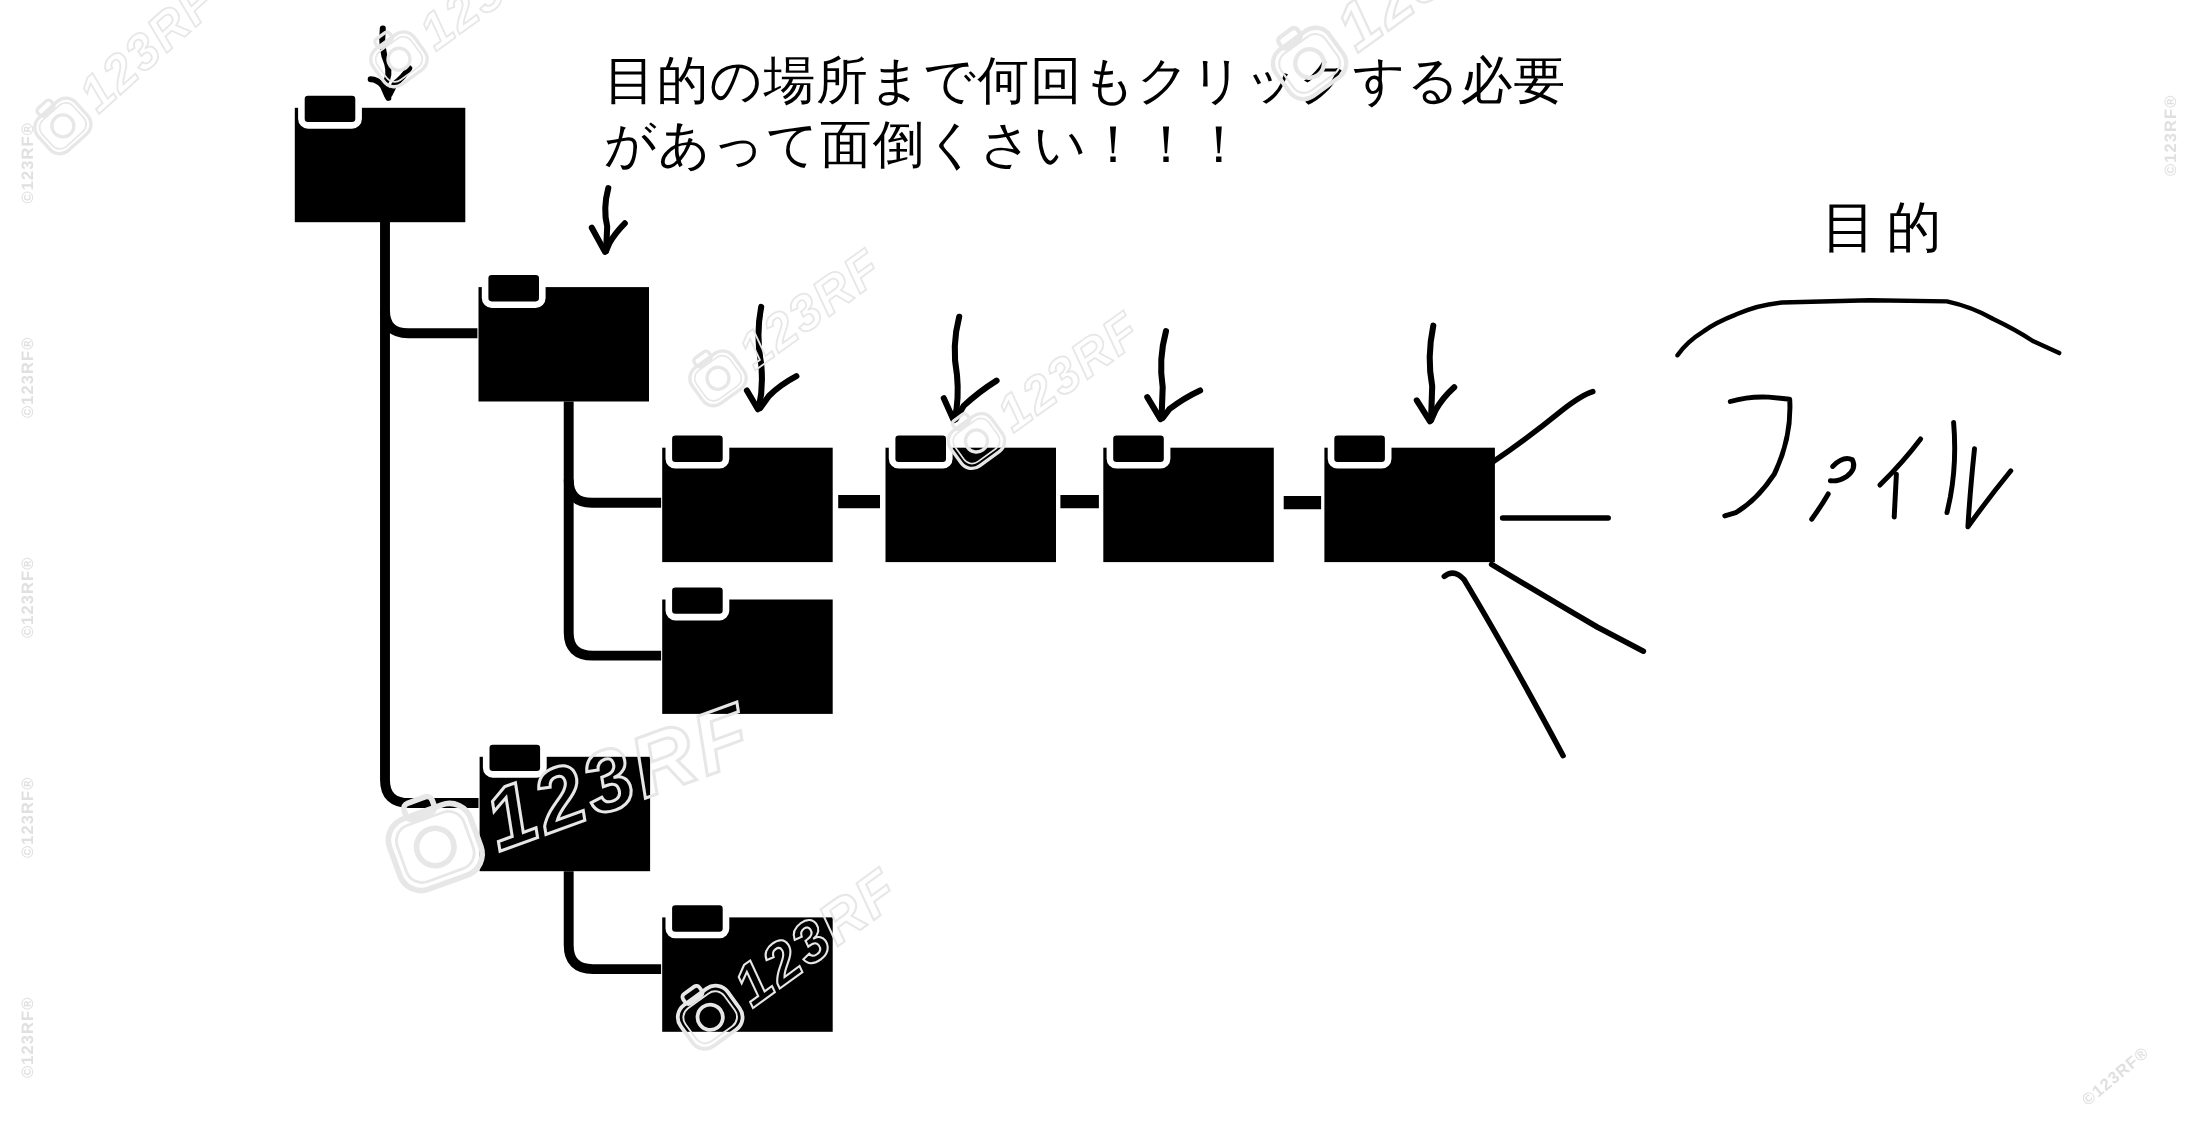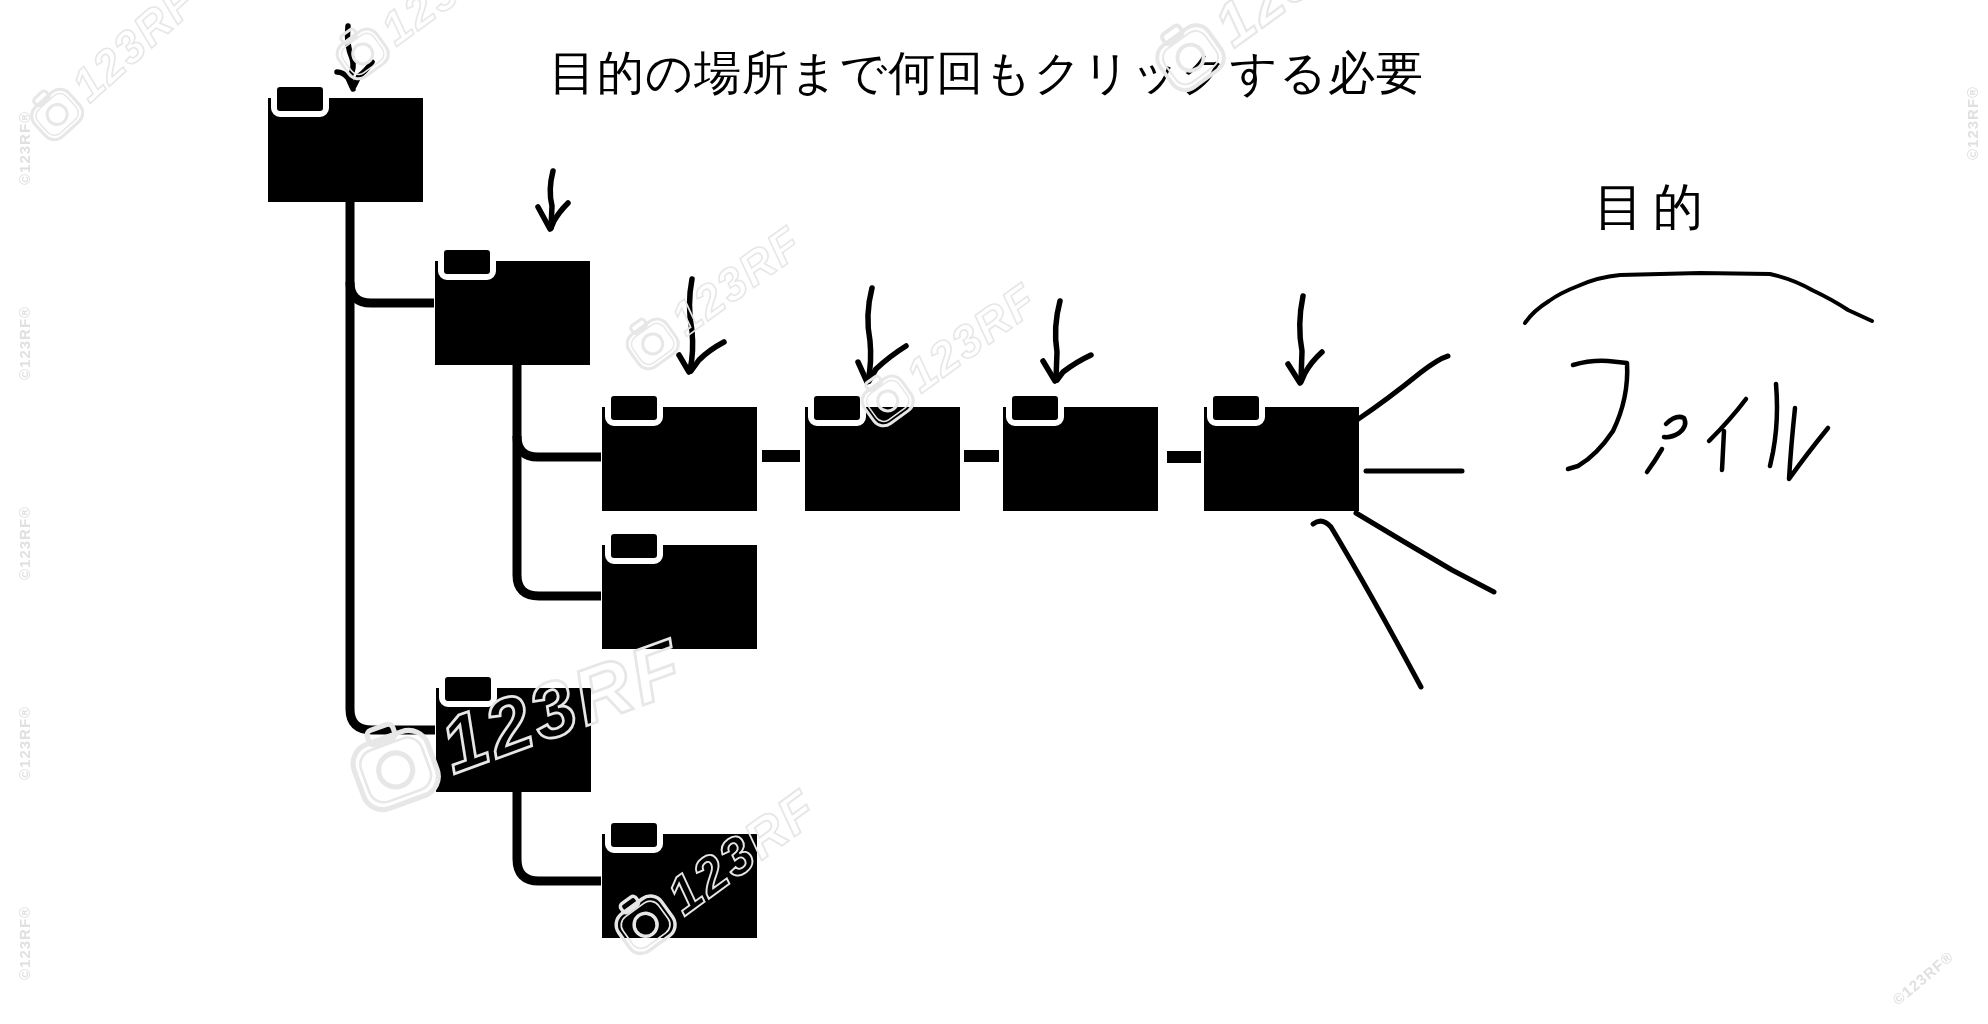--- a/index.html
+++ b/index.html
@@ -2,21 +2,21 @@
 <html><head>
 <meta charset="utf-8">
 <style>
   html,body{margin:0;padding:0;background:#fff;}
   .stage{position:relative;width:1988px;height:1024px;background:#fff;overflow:hidden;
          font-family:"Liberation Sans",sans-serif;}
   .art,.wm-layer{position:absolute;left:0;top:0;width:1988px;height:1024px;}
   .wm-layer{pointer-events:none;color:#e7e7e7;}
   .note{position:absolute;left:549px;top:44px;color:#000;font-size:47px;line-height:58px;
         letter-spacing:1px;font-weight:500;white-space:nowrap;}
-  .goal{position:absolute;left:1594px;top:174px;color:#000;font-size:50px;letter-spacing:9px;
+  .goal{position:absolute;left:1656px;top:174px;color:#000;font-size:50px;letter-spacing:9px;
         font-weight:500;white-space:nowrap;}
   .ink{stroke:#000;fill:none;}
   .hand{stroke:#000;fill:none;stroke-linecap:round;stroke-linejoin:round;}
   .wm-txt{font-size:46px;font-style:italic;font-weight:bold;fill:none;stroke:currentColor;stroke-width:1.6px;letter-spacing:2px;}
   .wm-c{font-size:15px;fill:#e0e0e0;letter-spacing:1px;font-weight:bold;}
 </style>
 </head>
 <body>
 
 <div class="stage">
@@ -100,20 +100,21 @@
       <path class="hand" d="M1662 449 Q1655 461 1647 472"></path>
       <path class="hand" d="M1746 399 Q1731 419 1709 441"></path>
       <path class="hand" d="M1724 431 L1722 470"></path>
       <path class="hand" d="M1776 384 Q1779 420 1773 452 L1770 466"></path>
       <path class="hand" d="M1795 408 Q1791 446 1789 479 Q1806 455 1828 428"></path>
     </g>
   </svg>
 
   <div class="note">
     <div>目的の場所まで何回もクリックする必要</div>
+    <div>があって面倒くさい！！！</div>
   </div>
 
   <div class="goal">目的</div>
 
   <svg class="wm-layer" viewBox="0 0 1988 1024">
     <defs>
       <g id="wm-cam">
         <rect x="0" y="4" width="46" height="40" rx="12" fill="none" stroke="currentColor" stroke-width="3"></rect>
         <rect x="4" y="8" width="38" height="32" rx="9" fill="none" stroke="currentColor" stroke-width="1.5"></rect>
         <circle cx="23" cy="24" r="10" fill="none" stroke="currentColor" stroke-width="3"></circle>

